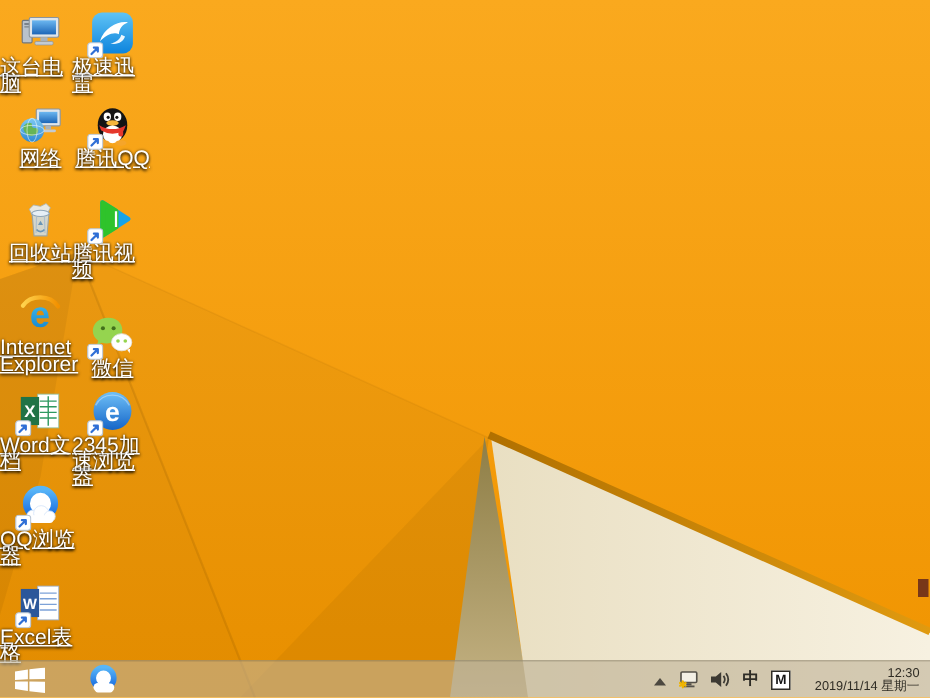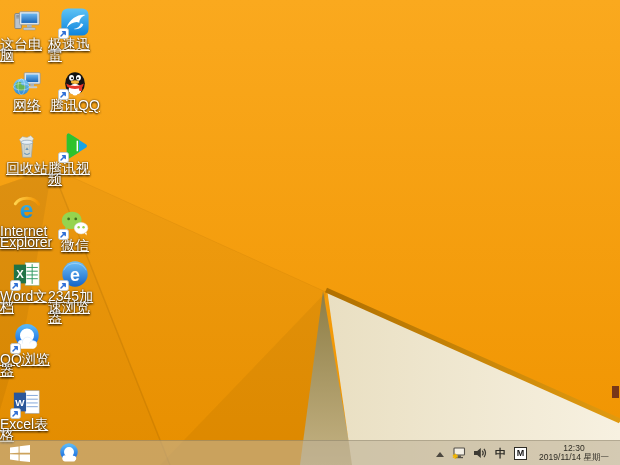--- a/index.html
+++ b/index.html
@@ -52,21 +52,21 @@
     margin-top:2px;
   }
   .ime-mode{font-size:11px;font-weight:bold;color:#2e2c26;line-height:1;}
   .ime-box{
     width:13px;height:13px;background:#fff;border:1px solid #2e2c26;
     font-size:9px;font-weight:bold;color:#141414;
     display:flex;align-items:center;justify-content:center;line-height:1;
     box-sizing:border-box;
   }
   .clock{
-    text-align:center;font-size:8.5px;line-height:9.5px;color:#2f2c24;
+    text-align:right;font-size:8.5px;line-height:9.5px;color:#2f2c24;
     cursor:pointer;min-width:78px;
   }
 </style>
 </head>
 <body>
 
 <div class="screen">
 
   <svg width="0" height="0" style="position:absolute" aria-hidden="true">
     <defs>

